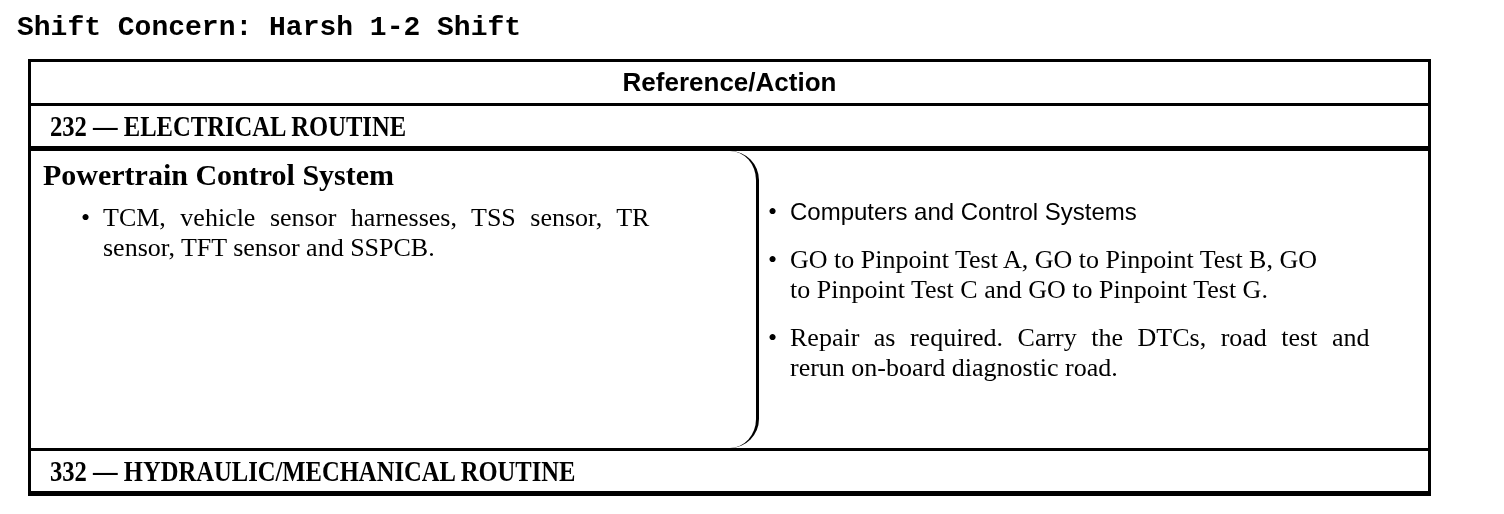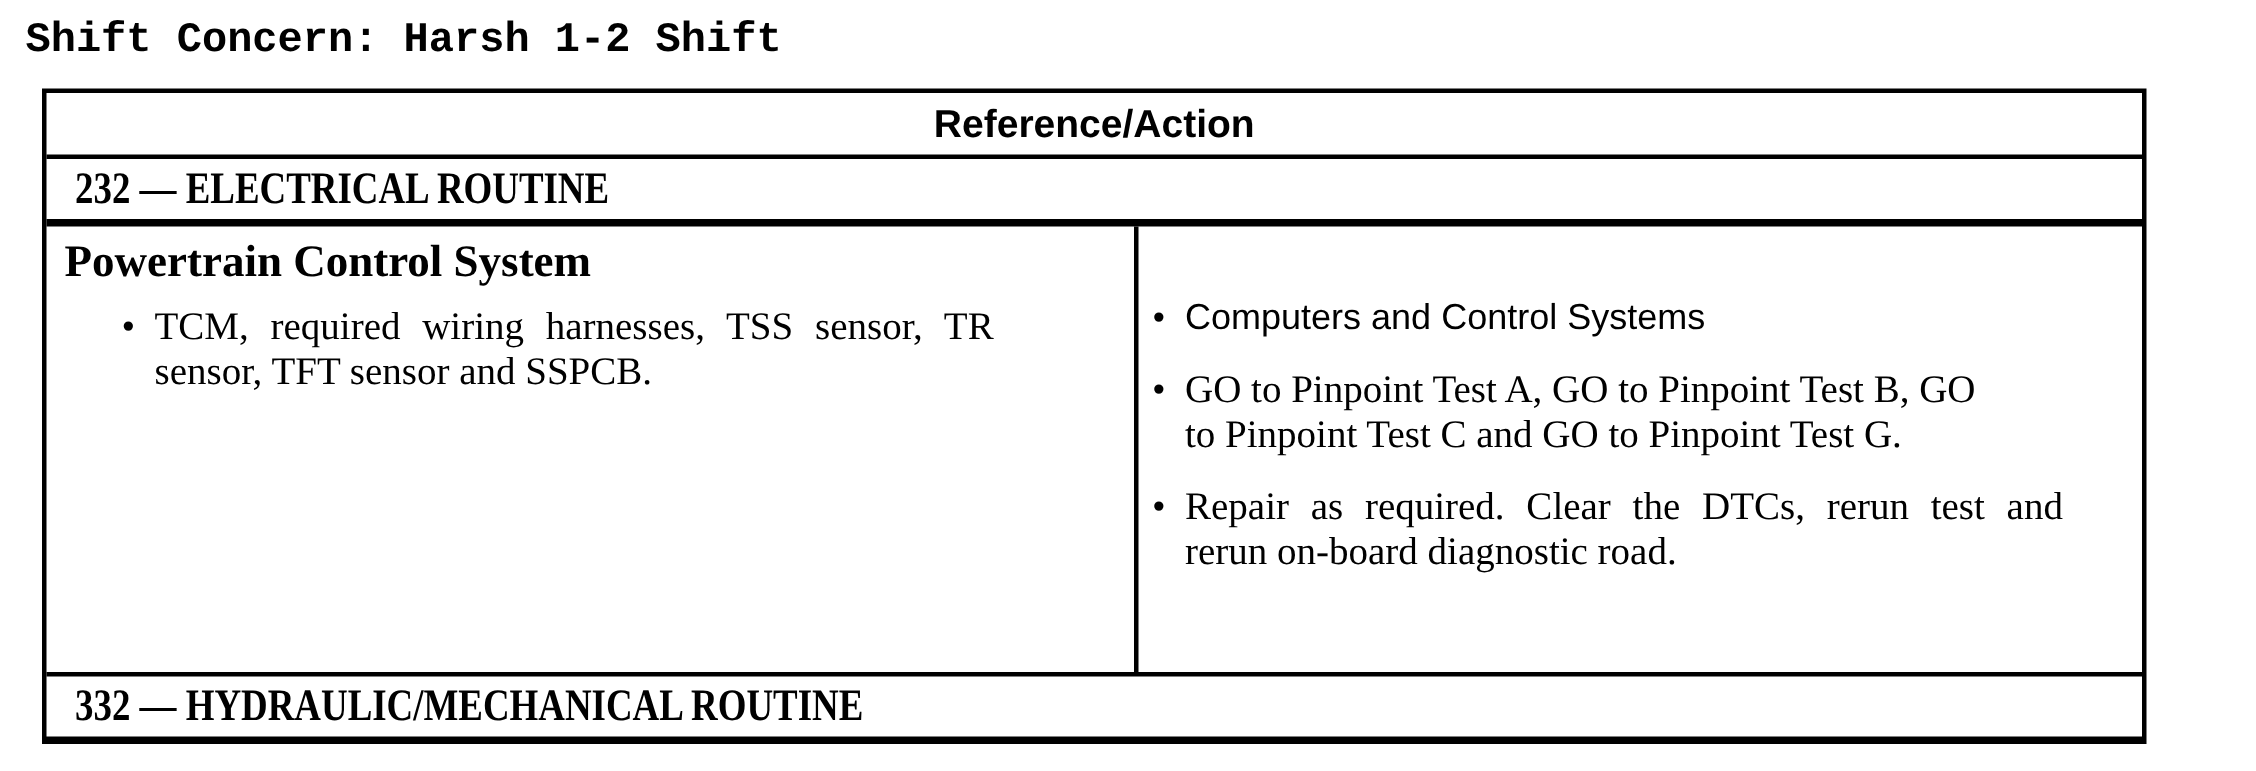--- a/index.html
+++ b/index.html
@@ -86,20 +86,21 @@
     box-sizing: border-box;
     border-bottom: 3px solid #000000;
     display: flex;
   }
   .comp-cell {
     width: 728px;
     box-sizing: border-box;
     border-right: 3px solid #000000;
     flex: none;
     padding-top: 6px;
+    border-radius: 29px;
   }
   .act-cell {
     flex: 1;
     box-sizing: border-box;
     padding-top: 46px;
   }
 
   .comp-heading {
     margin: 0 0 0 12px;
     font-weight: bold;
@@ -149,42 +150,42 @@
     <span class="squeeze">232 — ELECTRICAL ROUTINE</span>
   </div>
 
   <div class="content-row">
 
     <div class="comp-cell">
       <div class="comp-heading">Powertrain Control System</div>
       <div class="comp-bullets">
         <div class="bullet">
           <span class="dot">•</span>
-          <div class="line j">TCM, required wiring harnesses, TSS sensor, TR</div>
+          <div class="line j">TCM, vehicle sensor harnesses, TSS sensor, TR</div>
           <div class="line">sensor, TFT sensor and SSPCB.</div>
         </div>
       </div>
     </div>
 
     <div class="act-cell">
 
       <div class="bullet">
         <span class="dot">•</span>
         <div class="line sans">Computers and Control Systems</div>
       </div>
 
       <div class="bullet">
         <span class="dot">•</span>
         <div class="line">GO to Pinpoint Test A, GO to Pinpoint Test B, GO</div>
         <div class="line">to Pinpoint Test C and GO to Pinpoint Test G.</div>
       </div>
 
       <div class="bullet">
         <span class="dot">•</span>
-        <div class="line j">Repair as required. Clear the DTCs, rerun test and</div>
+        <div class="line j">Repair as required. Carry the DTCs, road test and</div>
         <div class="line">rerun on-board diagnostic road.</div>
       </div>
 
     </div>
   </div>
 
   <div class="sec-row bottom">
     <span class="squeeze">332 — HYDRAULIC/MECHANICAL ROUTINE</span>
   </div>
 

